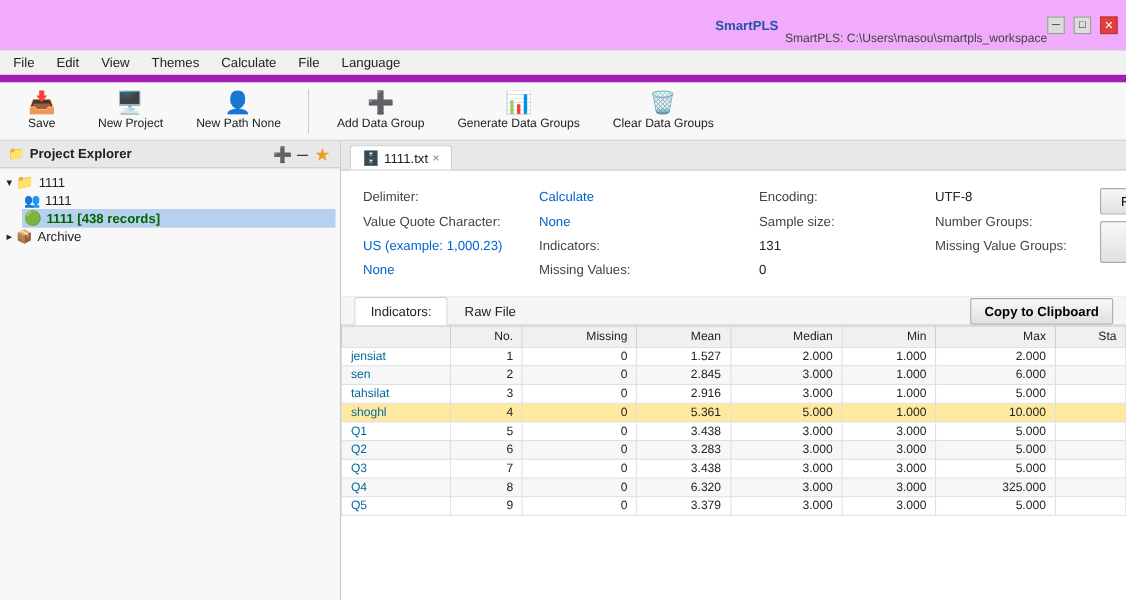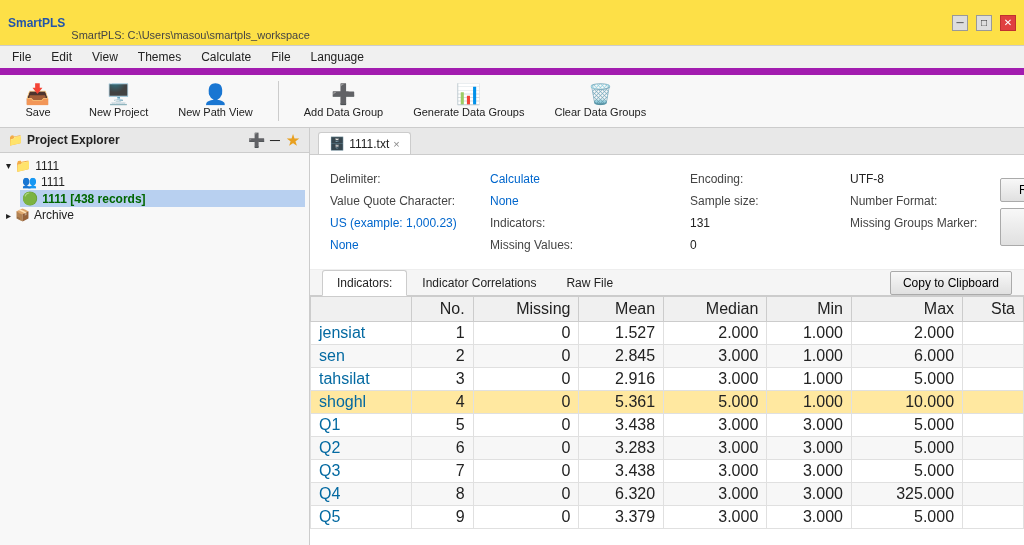--- a/index.html
+++ b/index.html
@@ -1,19 +1,19 @@
 <!DOCTYPE html>
 <html><head>
   <meta charset="utf-8">
   <style>
     * { box-sizing: border-box; margin: 0; padding: 0; }
     body { font-family: 'Segoe UI', Arial, sans-serif; font-size: 12px; background: #f0f0f0; color: #222; user-select: none; }
 
     
-    .titlebar { background: #fde047; padding: 4px 8px; display: flex; align-items: center; justify-content: space-between; border-bottom: 1px solid #ccc; }
+    .titlebar { background: #f0abfc; padding: 4px 8px; display: flex; align-items: center; justify-content: flex-end; border-bottom: 1px solid #ccc; }
     .titlebar-left { display: flex; align-items: center; gap: 6px; font-size: 12px; }
     .titlebar-controls { display: flex; gap: 8px; }
     .titlebar-btn { width: 16px; height: 16px; border: 1px solid #999; background: #ddd; cursor: pointer; font-size: 10px; display: flex; align-items: center; justify-content: center; }
     .titlebar-btn.close { background: #e04040; color: white; border-color: #c03030; }
 
     
     .menubar { background: #f0f0f0; padding: 2px 4px; display: flex; gap: 4px; border-bottom: 7px solid #a21caf; }
     .menubar-item { padding: 2px 8px; cursor: pointer; font-size: 12px; }
 
     
@@ -49,31 +49,31 @@
 
     
     .file-content { padding: 16px 20px; border-bottom: 1px solid #eee; }
     .info-grid { display: grid; grid-template-columns: 160px 200px 160px 150px; gap: 6px 0; }
     .info-label { color: #444; font-size: 12px; padding: 1px 0; }
     .info-value { font-size: 12px; padding: 1px 0; }
     .info-link { color: #0066cc; text-decoration: none; cursor: pointer; }
     .action-buttons { display: flex; flex-direction: column; gap: 6px; margin-left: auto; }
     .action-btn { padding: 4px 12px; border: 1px solid #aaa; background: linear-gradient(to bottom, #f8f8f8, #e0e0e0); cursor: pointer; font-size: 12px; border-radius: 2px; min-width: 100px; text-align: center; }
 
-    .file-info-row { display: flex; align-items: center; }
+    .file-info-row { display: flex; align-items: flex-start; }
 
     
     .sub-tabs { display: flex; align-items: center; border-bottom: 1px solid #ccc; background: #f5f5f5; padding: 0 12px; }
     .sub-tab { padding: 5px 14px; cursor: pointer; font-size: 12px; border: 1px solid transparent; margin-bottom: -1px; }
     .sub-tab.active { background: white; border: 1px solid #ccc; border-bottom-color: white; border-radius: 3px 3px 0 0; }
-    .clipboard-btn { margin-left: auto; padding: 4px 12px; border: 1px solid #aaa; background: linear-gradient(to bottom, #f8f8f8, #e0e0e0); cursor: pointer; font-size: 12px; border-radius: 2px; }
+    .clipboard-btn { margin-left: auto; padding: 4px 12px; border: 1px solid #aaa; background: linear-gradient(to bottom, #f8f8f8, #e0e0e0); cursor: pointer; font-size: 12px; border-radius: 2px; font-weight: bold; }
 
     
     .table-area { flex: 1; overflow: auto; }
-    table { width: 100%; border-collapse: collapse; font-size: 16px; }
+    table { width: 100%; border-collapse: collapse; font-size: 11px; }
     th { background: #f0f0f0; border: 1px solid #ccc; padding: 3px 8px; text-align: right; font-weight: normal; white-space: nowrap; position: sticky; top: 0; z-index: 1; }
     th.left { text-align: left; }
     td { border: 1px solid #e0e0e0; padding: 2px 8px; text-align: right; white-space: nowrap; }
     td.label-col { text-align: left; color: #0369a1; }
     tr:nth-child(even) td { background: #f7f7f7; }
     tr:nth-child(odd) td { background: white; }
     tr.highlight-row td { background: #ffe8a0 !important; }
 
     
     .h-scroll { height: 14px; background: #f0f0f0; border-top: 1px solid #ccc; display: flex; align-items: center; }
@@ -114,21 +114,21 @@
   <div class="toolbar-btn">
     <span class="toolbar-icon">📥</span>
     <span>Save</span>
   </div>
   <div class="toolbar-btn">
     <span class="toolbar-icon">🖥️</span>
     <span>New Project</span>
   </div>
   <div class="toolbar-btn">
     <span class="toolbar-icon">👤</span>
-    <span>New Path View</span>
+    <span>New Path None</span>
   </div>
   <div class="toolbar-sep"></div>
   <div class="toolbar-btn">
     <span class="toolbar-icon" style="color:#228822;">➕</span>
     <span>Add Data Group</span>
   </div>
   <div class="toolbar-btn">
     <span class="toolbar-icon" style="color:#228822;">📊</span>
     <span>Generate Data Groups</span>
   </div>
@@ -204,45 +204,44 @@
           </span>
           <span class="info-label">Encoding:</span>
           <span class="info-value">UTF-8</span>
 
           <span class="info-label">Value Quote Character:</span>
           <span class="info-value">
             <a class="info-link">None</a>
           </span>
           <span class="info-label">Sample size:</span>
 
-          <span class="info-label">Number Format:</span>
+          <span class="info-label">Number Groups:</span>
           <span class="info-value">
             <a class="info-link">US (example: 1,000.23)</a>
           </span>
           <span class="info-label">Indicators:</span>
           <span class="info-value">131</span>
 
-          <span class="info-label">Missing Groups Marker:</span>
+          <span class="info-label">Missing Value Groups:</span>
           <span class="info-value">
             <a class="info-link">None</a>
           </span>
           <span class="info-label">Missing Values:</span>
           <span class="info-value">0</span>
         </div>
 
         <div class="action-buttons">
           <button class="action-btn">Re-Analyze</button>
           <button class="action-btn">Open External</button>
         </div>
       </div>
     </div>
 
     <div class="sub-tabs">
       <div class="sub-tab active">Indicators:</div>
-      <div class="sub-tab">Indicator Correlations</div>
       <div class="sub-tab">Raw File</div>
       <button class="clipboard-btn">Copy to Clipboard</button>
     </div>
 
     <div class="table-area">
       <table>
         <thead>
           <tr>
             <th class="left"></th>
             <th>No.</th>

